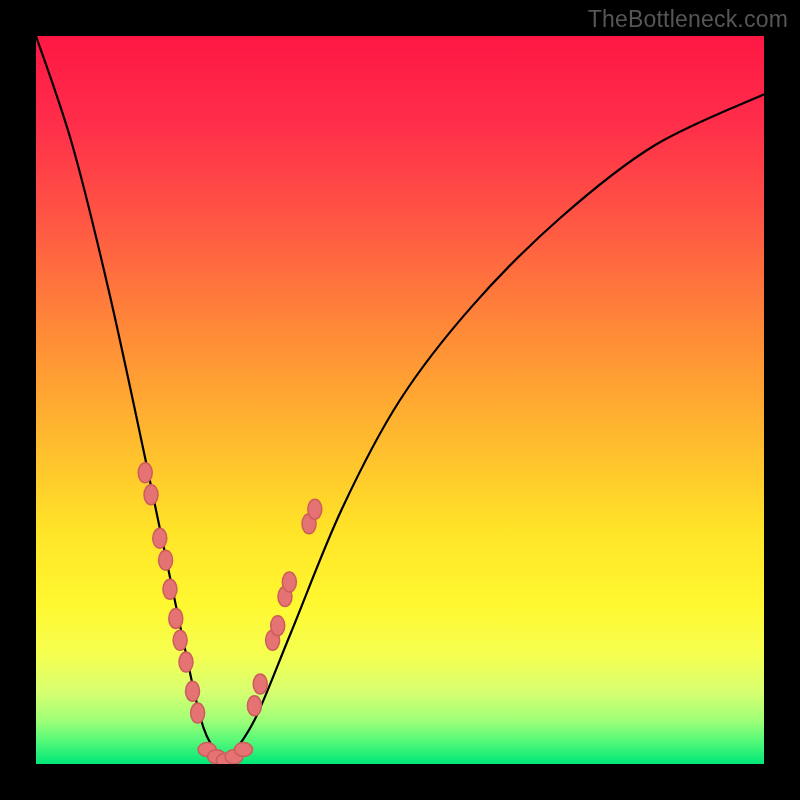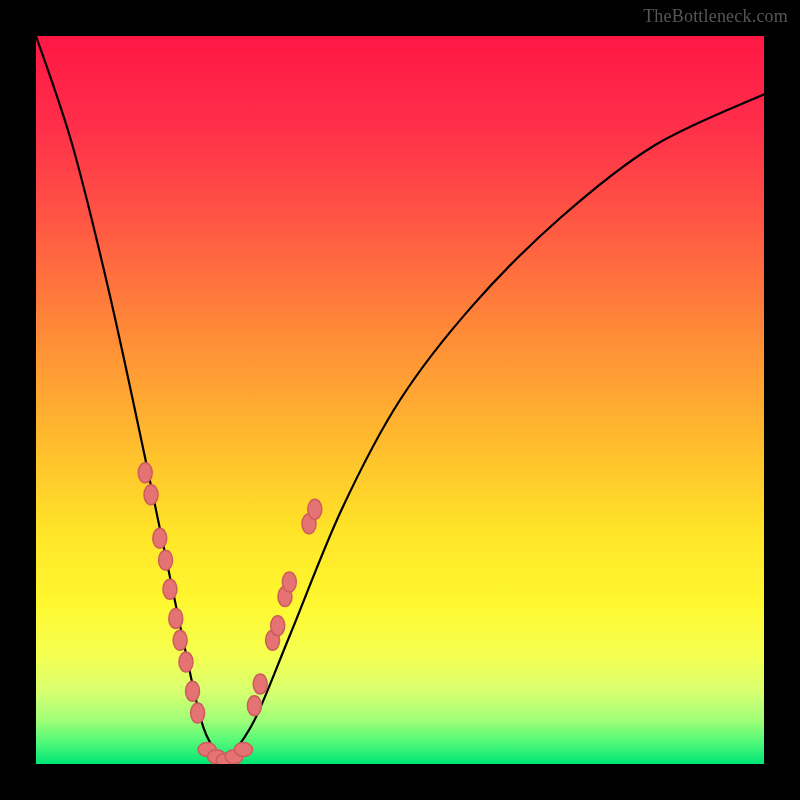--- a/index.html
+++ b/index.html
@@ -11,22 +11,22 @@
       width: 800px;
       height: 800px;
       background: #000;
       position: relative;
       overflow: hidden;
     }
     .watermark {
       position: absolute;
       top: 6px;
       right: 12px;
-      font-family: Liberation Serif, serif;
-      font-size: 18px;
+      font-family: Liberation Sans, sans-serif;
+      font-size: 23px;
       color: #565656;
       font-weight: normal;
       letter-spacing: 0.2px;
     }
     .chart-container {
       position: absolute;
       top: 36px;
       left: 36px;
       width: 728px;
       height: 728px;

